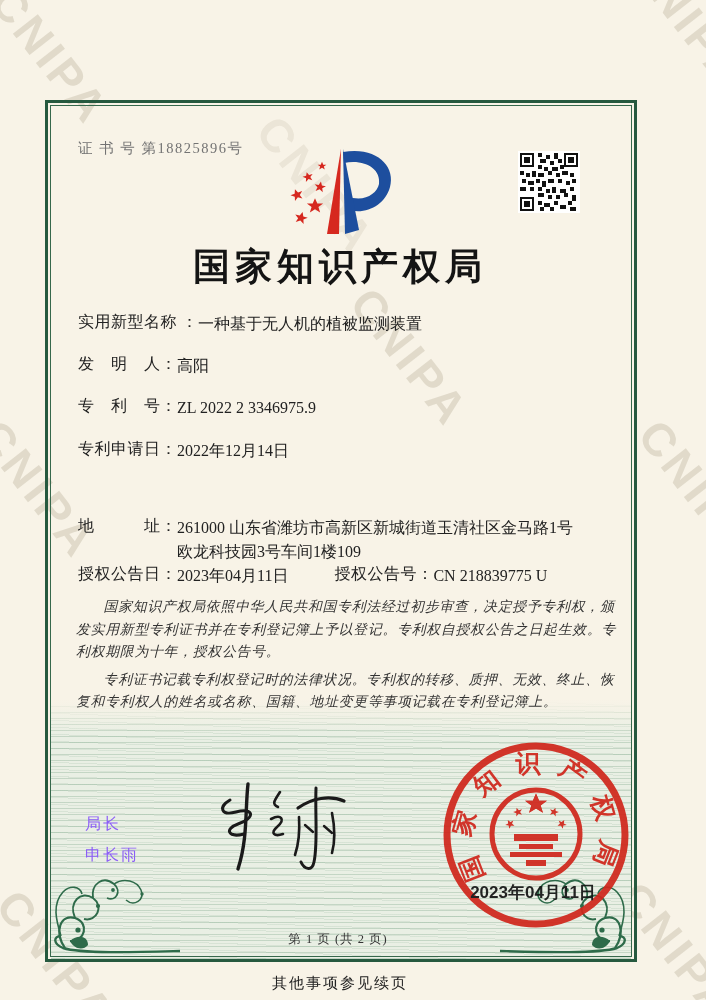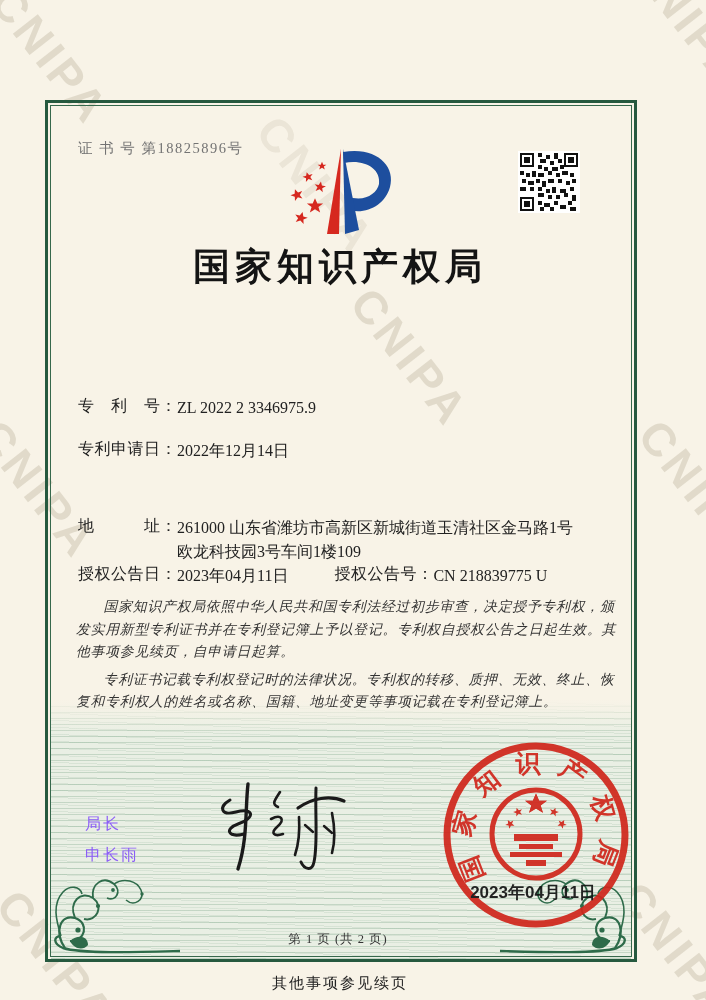--- a/index.html
+++ b/index.html
@@ -176,20 +176,28 @@
         <rect x="20" y="26" width="3" height="2"></rect>
       <rect x="24" y="24" width="2" height="2"></rect>
         <rect x="10" y="27" width="2" height="2"></rect>
       <rect x="15" y="27" width="2" height="2"></rect>
         <rect x="25" y="27" width="3" height="2"></rect>
     </g>
   </svg>
 
   <div class="title">国家知识产权局</div>
 
+  <div class="field" style="top:312px">
+    <span class="lbl">实用新型名称 ：</span>
+    <span class="val">一种基于无人机的植被监测装置</span>
+  </div>
+  <div class="field" style="top:354px">
+    <span class="lbl">发　明　人：</span>
+    <span class="val">高阳</span>
+  </div>
   <div class="field" style="top:396px">
     <span class="lbl">专　利　号：</span>
     <span class="val">ZL 2022 2 3346975.9</span>
   </div>
   <div class="field" style="top:439px">
     <span class="lbl">专利申请日：</span>
     <span class="val">2022年12月14日</span>
   </div>
   <div class="field" style="top:516px">
     <span class="lbl">地　　　址：</span>
@@ -198,21 +206,21 @@
   </div>
   <div class="field" style="top:564px">
     <span class="lbl">授权公告日：</span>
     <span class="val">2023年04月11日</span>
     <span class="spacer"></span>
     <span class="lbl">授权公告号：</span>
     <span class="val">CN 218839775 U</span>
   </div>
 
   <div class="body-text">
-    <p>国家知识产权局依照中华人民共和国专利法经过初步审查，决定授予专利权，颁发实用新型专利证书并在专利登记簿上予以登记。专利权自授权公告之日起生效。其他事项参见续页，自申请日起算。</p>
+    <p>国家知识产权局依照中华人民共和国专利法经过初步审查，决定授予专利权，颁发实用新型专利证书并在专利登记簿上予以登记。专利权自授权公告之日起生效。专利权期限为十年，授权公告号。</p>
     <p>专利证书记载专利权登记时的法律状况。专利权的转移、质押、无效、终止、恢复和专利权人的姓名或名称、国籍、地址变更等事项记载在专利登记簿上。</p>
   </div>
 
   <div class="signer">
     <div>局长</div>
     <div>申长雨</div>
   </div>
 
   <svg class="sig-svg" width="170" height="100" viewBox="0 0 170 100" fill="none" stroke="#1a1a1a" stroke-linecap="round">
     <path d="M60,8 C 57,34 60,62 50,93" stroke-width="3.4"></path>

